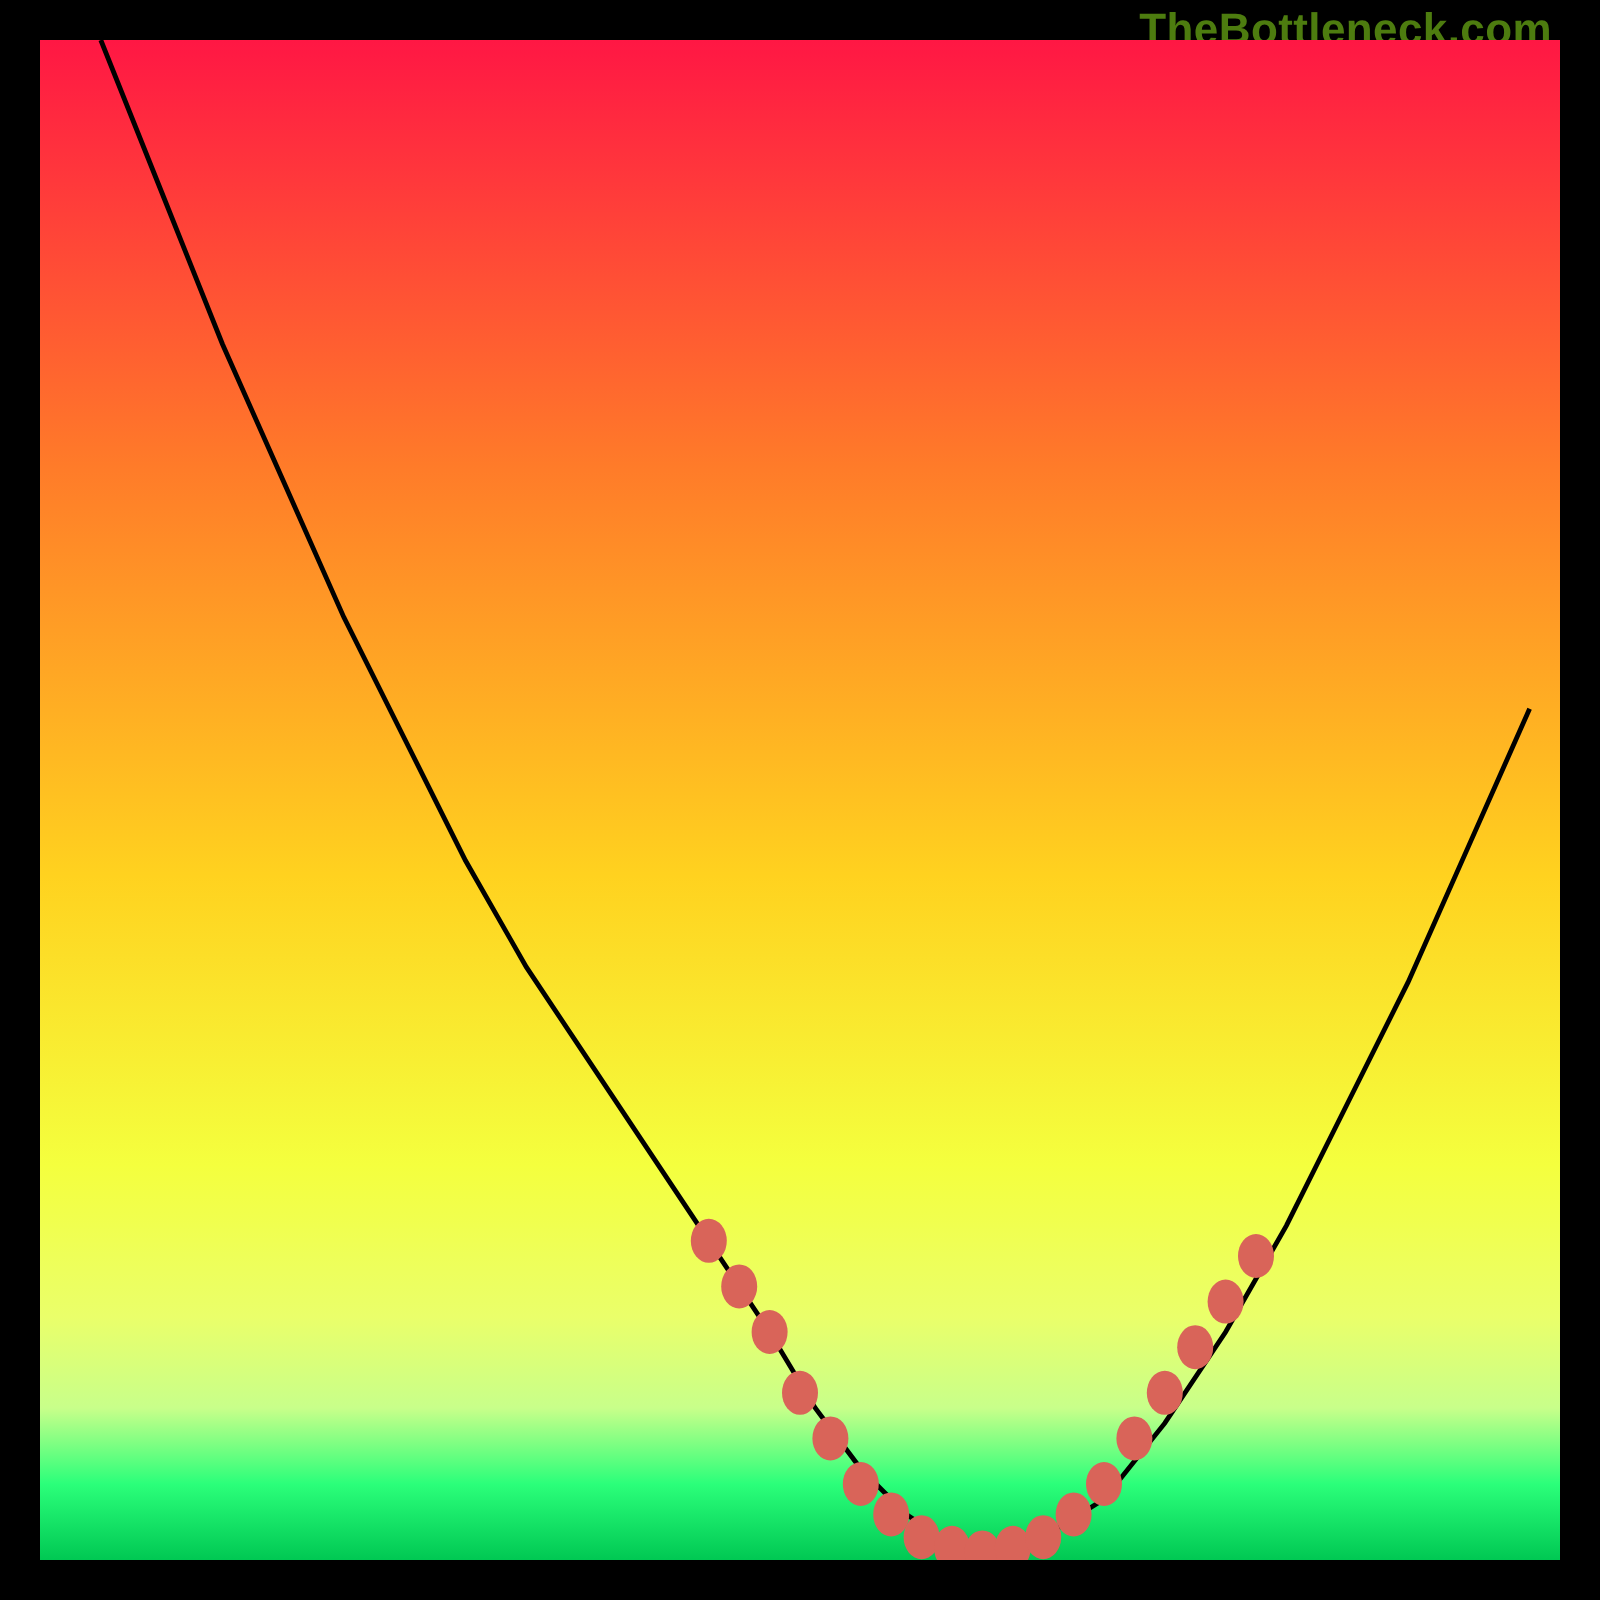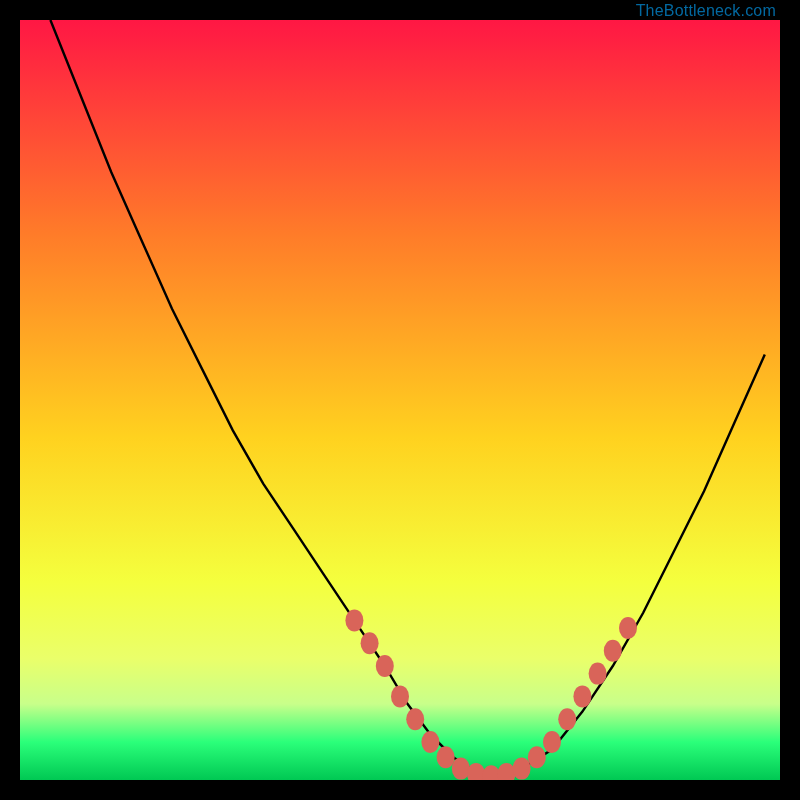--- a/index.html
+++ b/index.html
@@ -23,23 +23,23 @@
     position: absolute;
     left: 0;
     top: 0;
     width: 760px;
     height: 760px;
   }
   .watermark {
     position: absolute;
     top: 2px;
     right: 24px;
-    color: #0369a1;
-    font-size: 16px;
-    font-weight: 400;
+    color: #4d7c0f;
+    font-size: 22px;
+    font-weight: 700;
     letter-spacing: 0.2px;
   }
   svg { display: block; }
 </style>
 </head>
 <body>
 
 <div class="watermark">TheBottleneck.com</div>
 
 <div class="frame">

